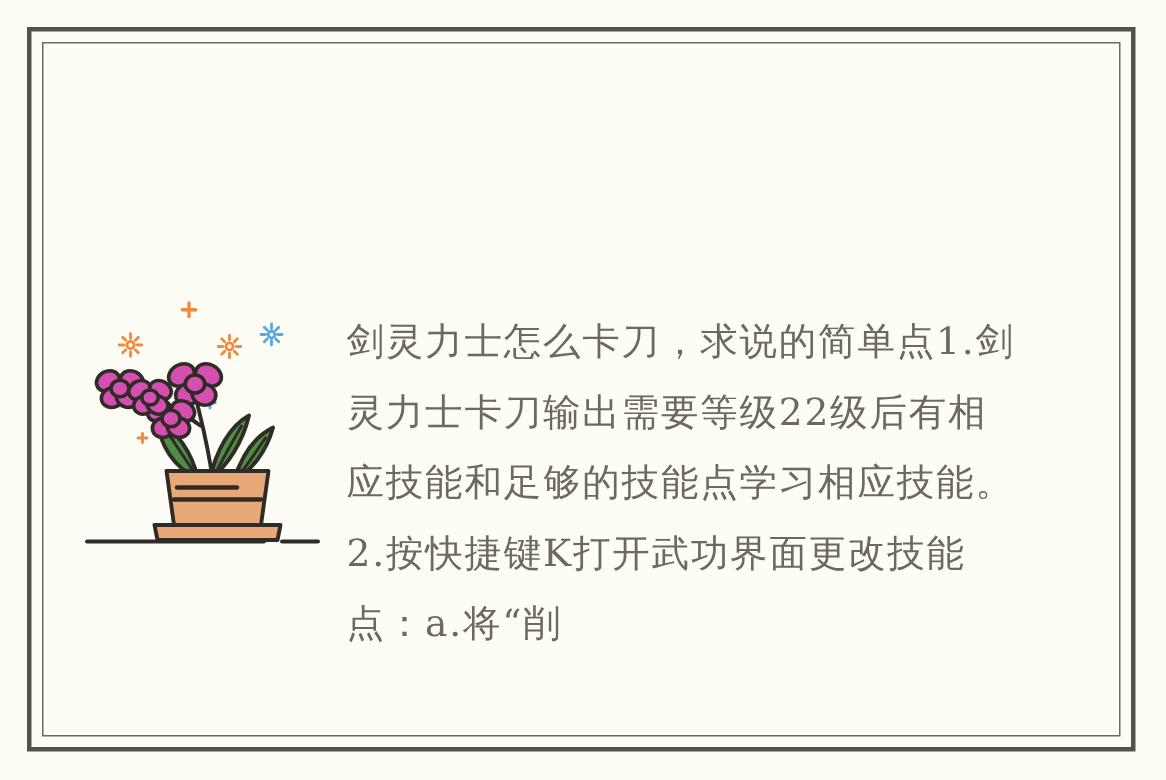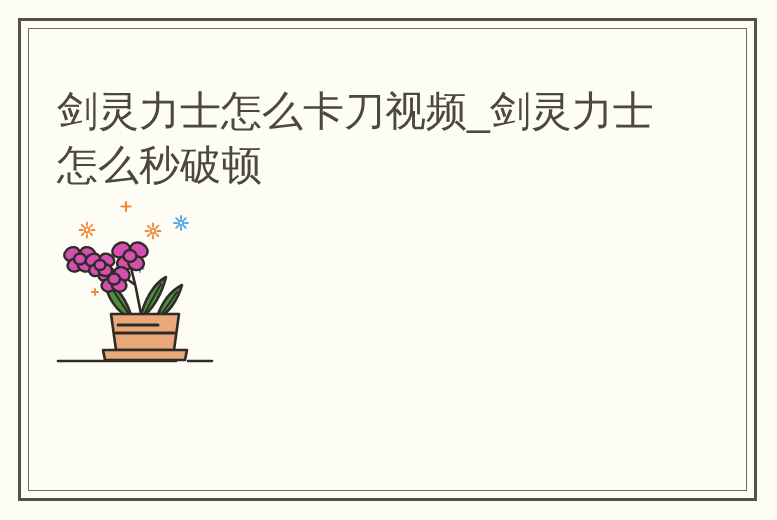--- a/index.html
+++ b/index.html
@@ -95,21 +95,20 @@
   }
 </style>
 </head>
 <body>
 
 <div id="card">
 
   <div id="frame-outer"></div>
   <div id="frame-inner"></div>
 
-  <h1 id="page-title">剑灵力士怎么卡刀视频_剑灵力士怎么秒破顿</h1>
 
   <div id="content-row">
 
     <div id="illustration">
       <svg viewBox="0 0 170 178" xmlns="http://www.w3.org/2000/svg">
         <g fill="none" stroke="#2f2b26" stroke-width="2.6" stroke-linecap="round" stroke-linejoin="round">
 
           <g stroke="#f08a3c" stroke-width="2.2">
             <line x1="78" y1="10" x2="78" y2="19"></line>
             <line x1="73.5" y1="14.5" x2="82.5" y2="14.5"></line>
@@ -212,15 +211,16 @@
 
           <g stroke="#2f2b26" stroke-width="2.6">
             <line x1="10" y1="169" x2="128" y2="169"></line>
             <line x1="140" y1="169" x2="164" y2="169"></line>
           </g>
 
         </g>
       </svg>
     </div>
 
+    <div id="body-text">剑灵力士怎么卡刀，求说的简单点1.剑灵力士卡刀输出需要等级22级后有相应技能和足够的技能点学习相应技能。 2.按快捷键K打开武功界面更改技能点：a.将“削</div>
 
   </div>
 </div>
 
 </body></html>

